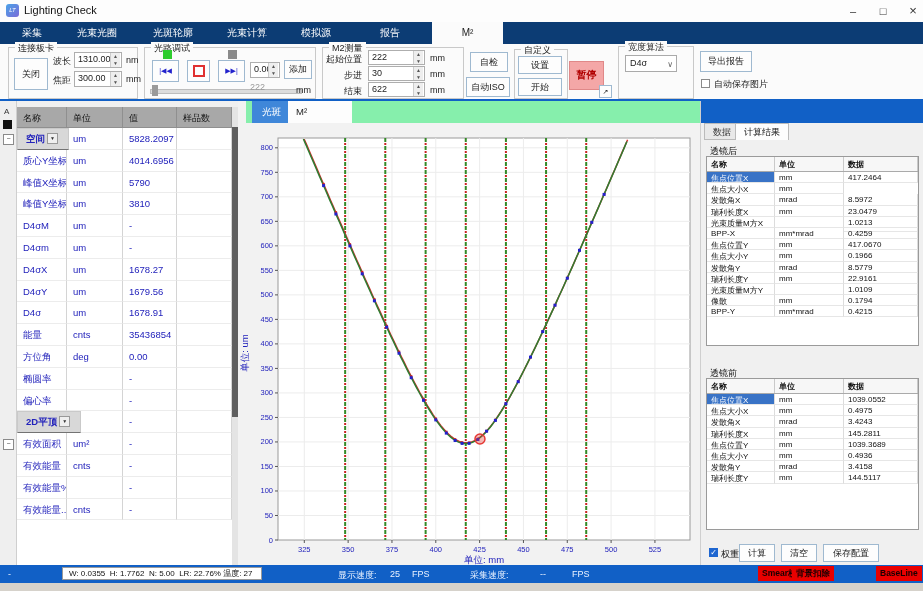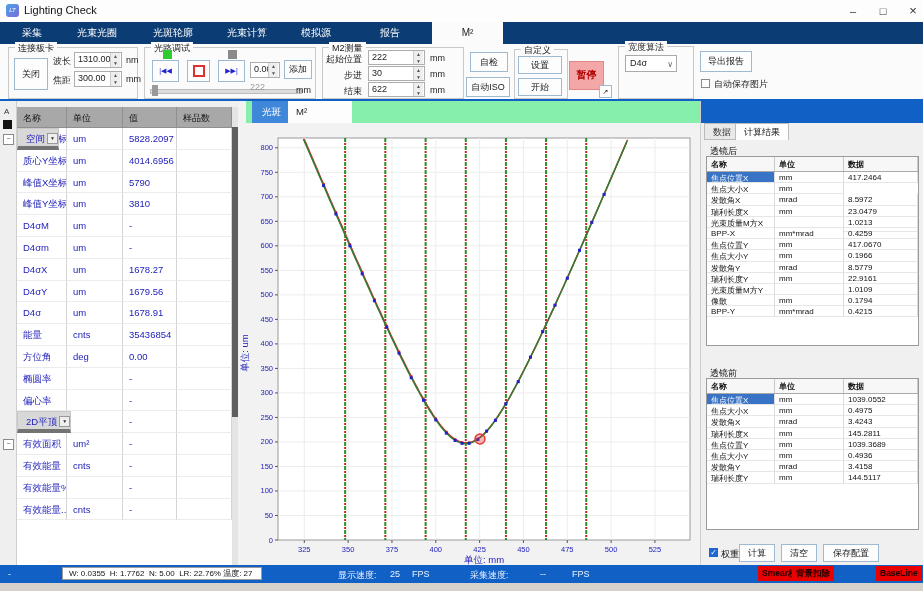--- a/index.html
+++ b/index.html
@@ -45,21 +45,21 @@
   .expander{position:absolute;left:3px;width:9px;height:9px;border:1px solid #8a8a8a;background:#fff;
             font-size:7px;line-height:7px;text-align:center;color:#444;}
   
   #leftTable{position:absolute;left:17px;top:6px;width:215px;height:458px;background:#fff;font-size:9.5px;}
   .lt-hrow{display:flex;height:21px;background:#a8a8a8;}
   .lt-hcell{box-sizing:border-box;border-right:1px solid #8f8f8f;border-bottom:1px solid #8f8f8f;
             color:#111;padding:5px 0 0 6px;font-size:9px;}
   .lt-row{display:flex;height:21.8px;box-sizing:border-box;}
   .lt-cell{box-sizing:border-box;border-right:1px solid #d4d4d4;border-bottom:1px solid #ececec;
            color:#2222bb;padding:5px 0 0 6px;overflow:hidden;white-space:nowrap;}
-  .lt-row.group{background:#d8d8d8;border-bottom:4px solid #737373;color:#2222bb;padding:4px 0 0 4px;}
+  .lt-row.group{background:#d8d8d8;border-bottom:1px solid #737373;color:#2222bb;padding:4px 10px 0 4px;font-weight:bold;}
   .lt-drop{display:inline-block;width:9px;height:9px;background:#efefef;border:1px solid #999;
            font-size:5px;line-height:8px;text-align:center;color:#333;margin-left:2px;vertical-align:1px;}
   #ltscroll{position:absolute;left:232px;top:6px;width:6px;height:458px;background:#e4e4e4;}
   #ltthumb{position:absolute;left:0;top:20px;width:6px;height:290px;background:#5f5f5f;}
   
   #chartpanel{position:absolute;left:238px;top:0;width:462px;height:464px;background:#f2f2f2;}
   #charttabs{position:absolute;left:0;top:0;width:462px;height:22px;background:#86efac;margin-left:8px;}
   .ctab{position:absolute;top:0;height:22px;font-size:9.5px;line-height:22px;padding:0 10px;}
   #ctab0{left:6px;background:#3f87d9;color:#fff;}
   #ctab1{left:42px;width:64px;background:#fdfdfd;color:#222;box-sizing:border-box;padding-left:8px;}

